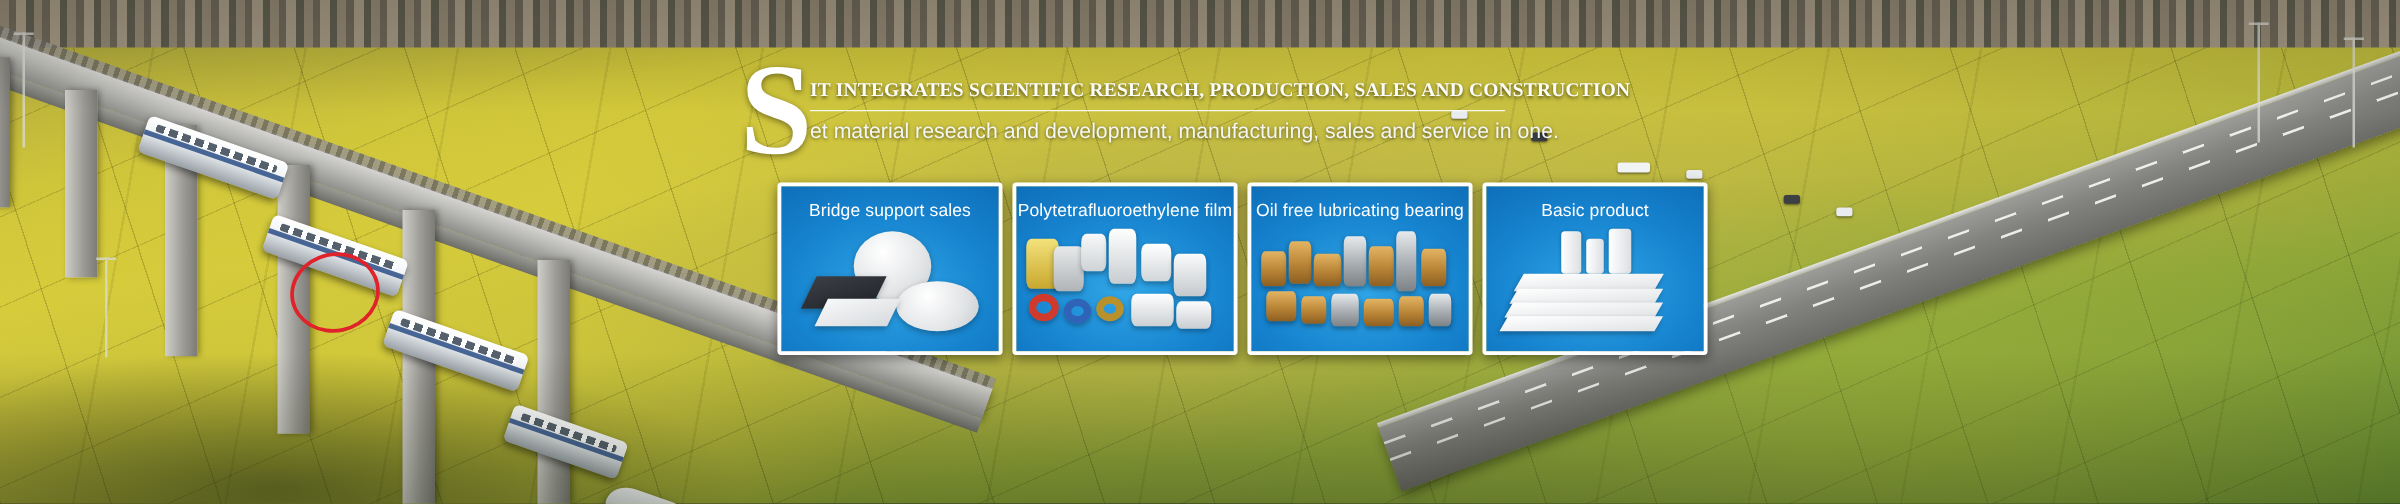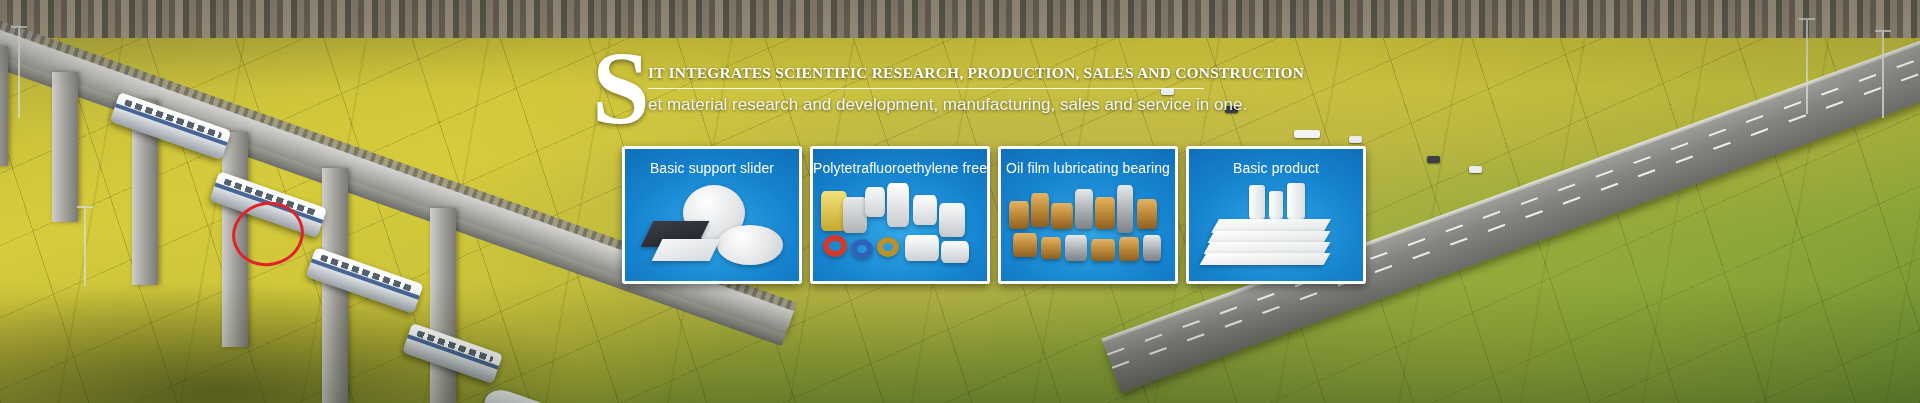--- a/index.html
+++ b/index.html
@@ -300,48 +300,48 @@
   <div class="copy">
     <div class="dropcap">S</div>
     <div class="headline">IT INTEGRATES SCIENTIFIC RESEARCH, PRODUCTION, SALES AND CONSTRUCTION</div>
     <div class="rule"></div>
     <div class="subline">et material research and development, manufacturing, sales and service in one.</div>
   </div>
 
   <div class="cards">
 
     <div class="card">
-      <div class="card-title">Basic support slider</div>
+      <div class="card-title">Bridge support sales</div>
       <div class="card-art">
         <div class="disc" style="left:58px; top:4px;  width:62px; height:56px;"></div>
         <div class="disc" style="left:92px; top:44px; width:66px; height:40px;"></div>
         <div class="plate dark" style="left:22px; top:40px; width:56px; height:26px; transform:skewX(-26deg);"></div>
         <div class="plate" style="left:32px; top:58px; width:58px; height:22px; transform:skewX(-26deg);"></div>
       </div>
     </div>
 
     <div class="card">
-      <div class="card-title">Polytetrafluoroethylene free</div>
+      <div class="card-title">Polytetrafluoroethylene film</div>
       <div class="card-art">
         <div class="cyl" style="left:8px;  top:10px; width:26px; height:40px; background:linear-gradient(180deg,#f3e27a,#c9a82f);"></div>
         <div class="cyl" style="left:30px; top:16px; width:24px; height:36px; background:linear-gradient(180deg,#e7e9ea,#b0b4b7);"></div>
         <div class="cyl" style="left:52px; top:6px;  width:20px; height:30px; background:linear-gradient(180deg,#f7f8f9,#cfd3d6);"></div>
         <div class="cyl" style="left:74px; top:2px;  width:22px; height:44px; background:linear-gradient(180deg,#ffffff,#c8ccd0);"></div>
         <div class="cyl" style="left:100px;top:14px; width:24px; height:30px; background:linear-gradient(180deg,#ffffff,#d2d6d9);"></div>
         <div class="cyl" style="left:126px;top:22px; width:26px; height:34px; background:linear-gradient(180deg,#fafbfb,#c5c9cd);"></div>
         <div class="ring" style="left:10px; top:54px; width:24px; height:22px; border:6px solid #cf3a2c; background:transparent;"></div>
         <div class="ring" style="left:38px; top:58px; width:22px; height:20px; border:6px solid #2f63b8; background:transparent;"></div>
         <div class="ring" style="left:64px; top:56px; width:22px; height:20px; border:6px solid #b8902c; background:transparent;"></div>
         <div class="cyl" style="left:92px; top:54px; width:34px; height:26px; background:linear-gradient(180deg,#ffffff,#ccd0d3);"></div>
         <div class="cyl" style="left:128px;top:60px; width:28px; height:22px; background:linear-gradient(180deg,#fdfdfd,#c9cdd1);"></div>
       </div>
     </div>
 
     <div class="card">
-      <div class="card-title">Oil film lubricating bearing</div>
+      <div class="card-title">Oil free lubricating bearing</div>
       <div class="card-art">
         <div class="bush" style="left:8px;  top:20px; width:20px; height:28px;"></div>
         <div class="bush" style="left:30px; top:12px; width:18px; height:34px;"></div>
         <div class="bush" style="left:50px; top:22px; width:22px; height:26px;"></div>
         <div class="bush steel" style="left:74px; top:8px;  width:18px; height:40px;"></div>
         <div class="bush" style="left:94px; top:16px; width:20px; height:32px;"></div>
         <div class="bush steel" style="left:116px;top:4px;  width:16px; height:48px;"></div>
         <div class="bush" style="left:136px;top:18px; width:20px; height:30px;"></div>
         <div class="bush" style="left:12px; top:52px; width:24px; height:24px;"></div>
         <div class="bush" style="left:40px; top:56px; width:20px; height:22px;"></div>

